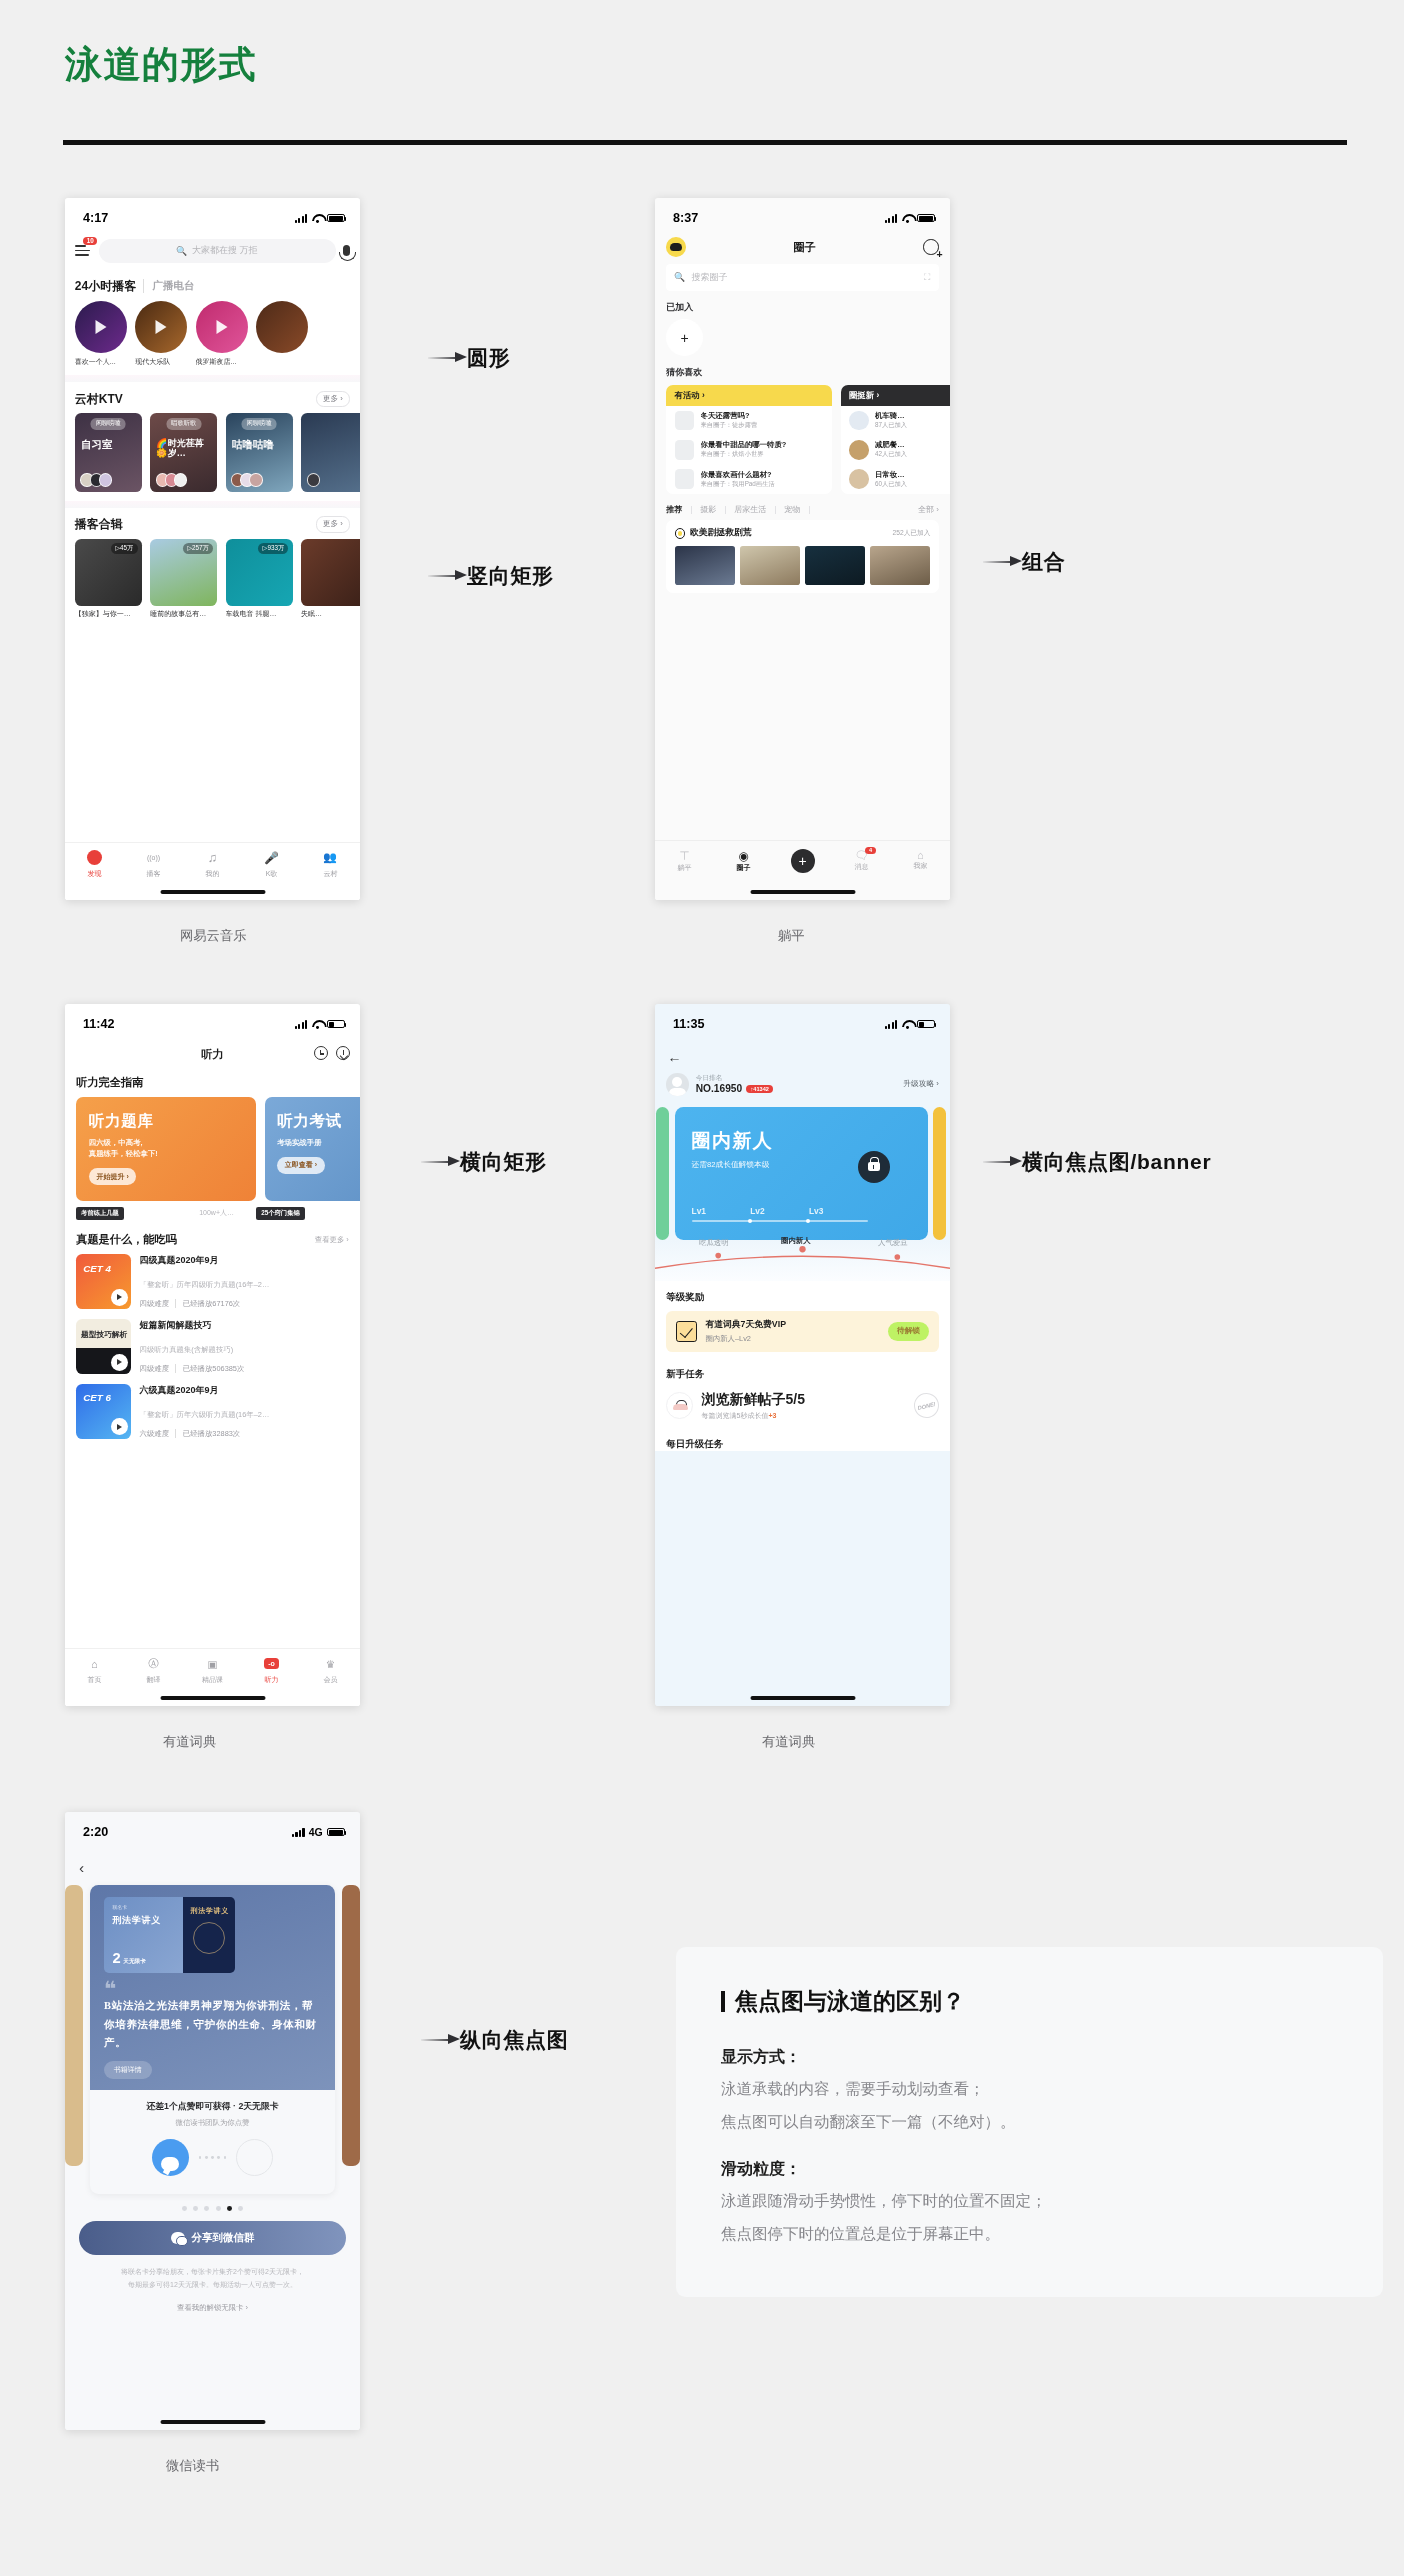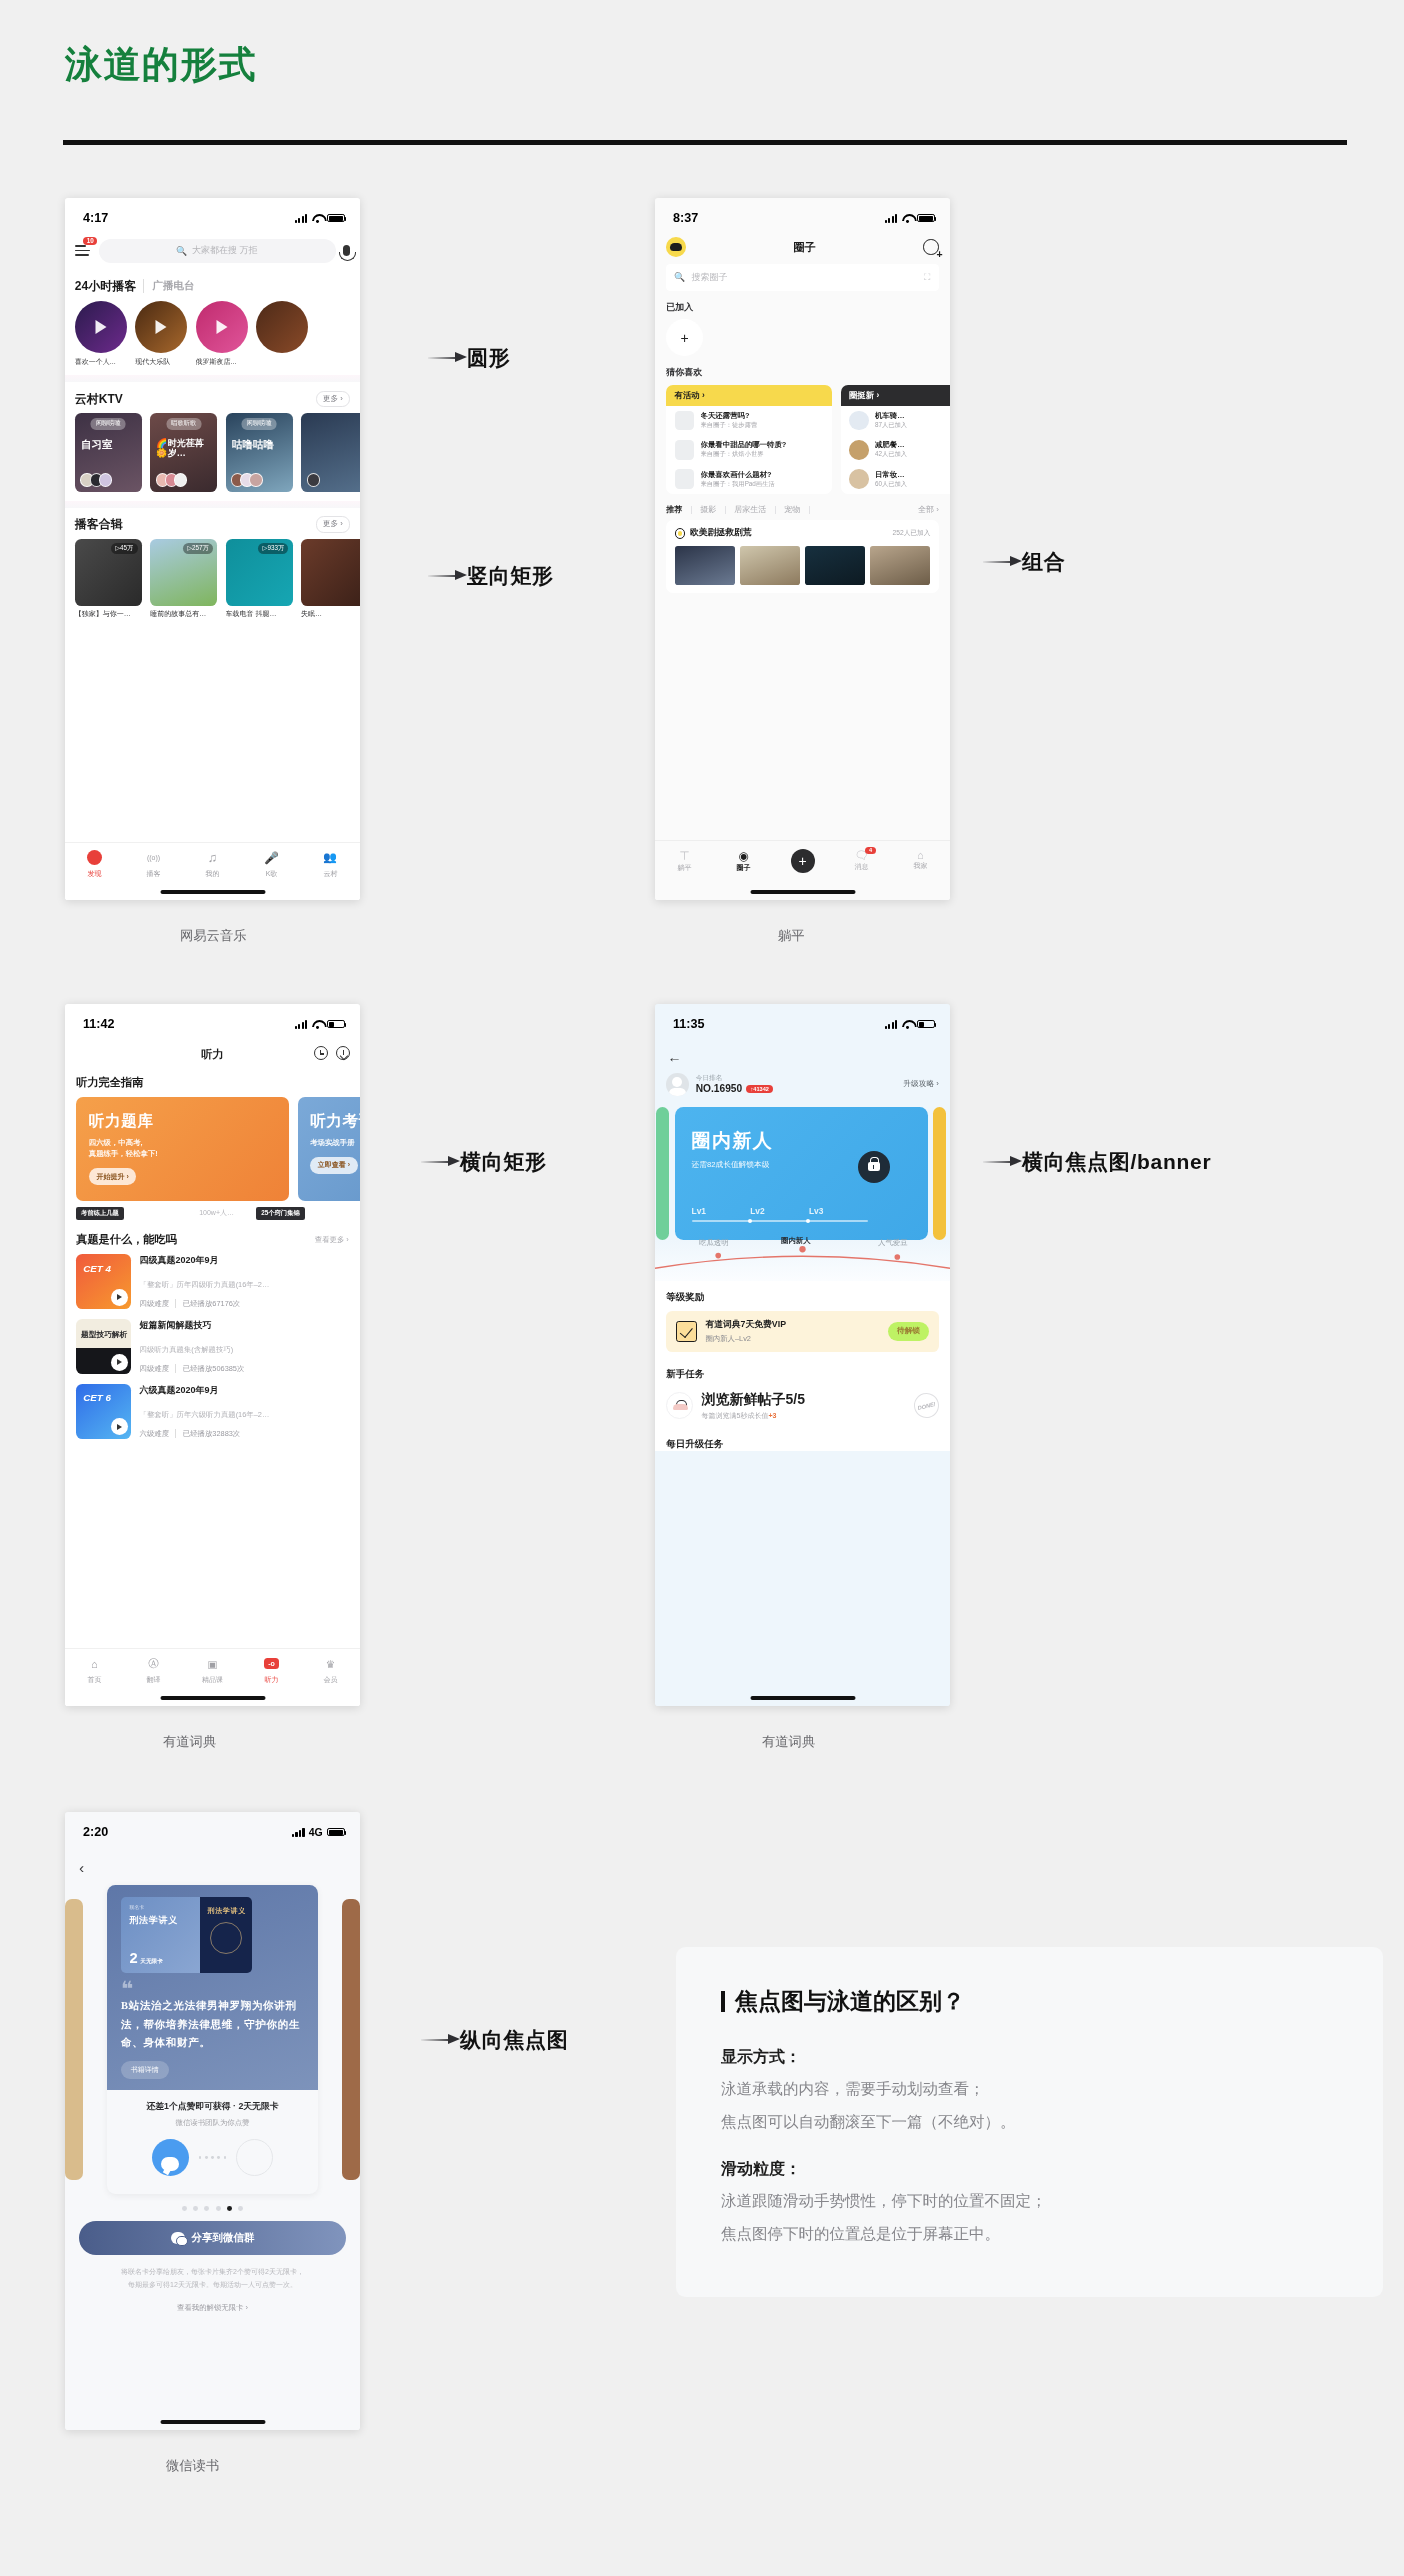--- a/index.html
+++ b/index.html
@@ -152,21 +152,21 @@
   .yd-nav .ic{position:absolute;right:9.8px;top:7px;display:flex;gap:8.4px;}
   .cirq{width:14px;height:14px;border:1.4px solid #333;border-radius:50%;position:relative;}
   .cirq::after{content:"";position:absolute;left:4.9px;top:2.8px;width:1.3px;height:4.2px;background:#333;}
   .cirq::before{content:"";position:absolute;left:5.6px;top:6.3px;width:3.5px;height:1.3px;background:#333;}
   .cird{width:14px;height:14px;border:1.4px solid #333;border-radius:50%;position:relative;}
   .cird::after{content:"";position:absolute;left:5.6px;top:2.8px;width:1.4px;height:5.6px;background:#333;}
   .cird::before{content:"";position:absolute;left:3.9px;top:5.6px;width:4.9px;height:4.9px;
     border-right:1.4px solid #333;border-bottom:1.4px solid #333;transform:rotate(45deg);}
   .yd-sec{font-size:11.2px;font-weight:800;color:#1a1a1a;padding:5.6px 11.2px 7px;}
   .yd-lane{display:flex;gap:8.4px;padding:0 11.2px;overflow:hidden;}
-  .yd-banner{flex:0 0 auto;width:213px;height:104px;border-radius:7px;position:relative;
+  .yd-banner{flex:0 0 auto;width:180px;height:104px;border-radius:7px;position:relative;
     overflow:hidden;padding:14px 0 0 12.6px;}
   .yd-banner.o{background:linear-gradient(135deg,#f5a04a,#ef8237);}
   .yd-banner.b{background:linear-gradient(135deg,#7ba9d8,#5b8ec4);}
   .yb-t{font-size:15.5px;font-weight:800;color:#fff;letter-spacing:0.7px;}
   .yb-s{font-size:7.4px;color:rgba(255,255,255,.92);margin-top:4.9px;line-height:1.55;font-weight:600;}
   .yb-btn{margin-top:8.4px;display:inline-block;background:rgba(255,255,255,.78);
     color:#8a5520;font-size:7px;font-weight:700;padding:3.5px 7.7px;border-radius:8.4px;}
   .yd-sublane{display:flex;gap:8.4px;padding:5.6px 11.2px 1.4px;overflow:hidden;align-items:center;}
   .yd-chip{background:#2d2d31;color:#fff;font-size:6.3px;font-weight:700;padding:2.1px 4.9px;border-radius:2.1px;}
   .yd-sec2{display:flex;align-items:center;justify-content:space-between;padding:11.2px 11.2px 7px;}
@@ -235,21 +235,21 @@
   .y4-tt1{font-size:14px;font-weight:700;color:#1d1d1d;text-align:center;}
   .y4-tt2{font-size:7px;color:#a8a8ad;margin-top:2.8px;}
   .y4-tt2 b{color:#e8703a;}
   .y4-done{margin-left:auto;width:25px;height:25px;border-radius:50%;border:1.1px solid #e0e0e3;
     display:flex;align-items:center;justify-content:center;font-size:5.6px;color:#b5b5ba;
     transform:rotate(-14deg);font-style:italic;font-weight:700;}
 
   
   #phone5 { left: 65px; top: 1812px; height: 618px; background:#f7f8fa; }
   .wr-back{padding:12.6px 0 9.8px 14px;font-size:15.5px;color:#3a3a3c;line-height:1;}
-  .wr-stage{display:flex;gap:17px;align-items:center;height:309px;position:relative;}
+  .wr-stage{display:flex;gap:0;align-items:flex-start;height:309px;position:relative;}
   .wr-side{flex:0 0 auto;width:18px;height:281px;border-radius:7px;}
   .wr-side.l{background:#d9bc8c;margin-left:0;}
   .wr-side.r{background:#9e6a48;}
   .wr-card{flex:1;margin:0 7px;height:309px;border-radius:8.4px;background:#f7f8fa;
     overflow:hidden;box-shadow:0 1.4px 7px rgba(0,0,0,.06);}
   .wr-top{height:205px;background:linear-gradient(160deg,#5e77a8,#7d93bb);padding:12.6px 14px 0;position:relative;}
   .wr-book{width:131px;height:76px;border-radius:4.9px;overflow:hidden;display:flex;position:relative;}
   .wr-book .lft{flex:1;background:linear-gradient(135deg,#6d8fc4,#8aa6d2);padding:7px 0 0 8.4px;}
   .wr-book .rgt{width:52px;background:#15244b;position:relative;}
   .wr-bk-lab{font-size:4.9px;color:rgba(255,255,255,.75);}

